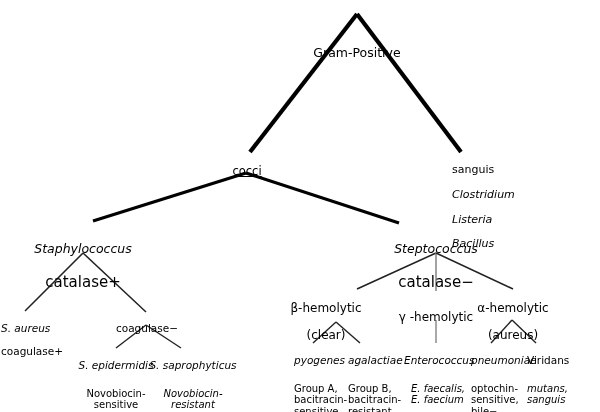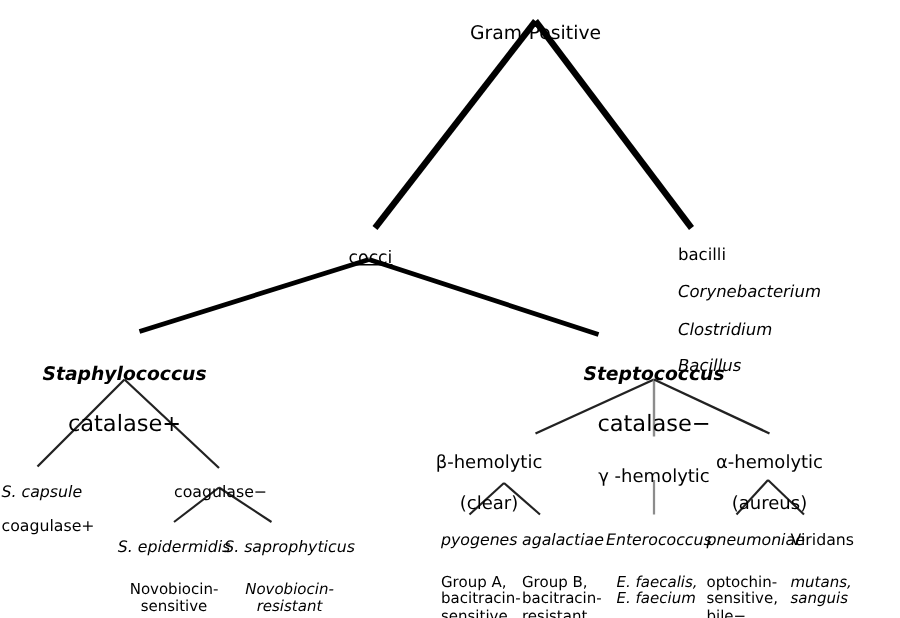--- a/index.html
+++ b/index.html
@@ -27,23 +27,23 @@
     position: absolute;
     line-height: 1.12;
     white-space: pre-line;
   }
   .ctr { text-align: center; transform: translateX(-50%); }
   .lft { text-align: left; }
   .ital { font-style: italic; }
   .rom  { font-style: normal; }
 
   
-  .t-root   { font-size: 12.5px; }
+  .t-root   { font-size: 12.5px; margin-top: 31px; }
   .t-rank   { font-size: 11.5px; }
-  .t-genus  { font-size: 12.5px; font-weight: bold; }
+  .t-genus  { font-size: 12.5px; }
   .t-sub    { font-size: 15px; }
   .t-hemo   { font-size: 12px; }
   .t-sp     { font-size: 10.5px; }
   .t-desc   { font-size: 10px; }
   .t-bac    { font-size: 11px; }
   .gap-2 { margin-top: 5px; }
 </style>
 </head>
 <body>
 
@@ -78,33 +78,33 @@
 
   <div class="node ctr t-root" style="left:357px; top:1px;">
     <div>Gram-Positive</div>
   </div>
 
   <div class="node ctr t-rank" style="left:247px; top:152px;text-decoration:underline;">
     <div>cocci</div>
   </div>
 
   <div class="node lft t-bac" style="left:452px; top:152px;">
-    <div class="rom">bacilli</div>
-    <div class="ital">Corynebacterium</div>
+    <div class="rom">sanguis</div>
     <div class="ital">Clostridium</div>
+    <div class="ital">Listeria</div>
     <div class="ital">Bacillus</div>
   </div>
 
   <div class="node ctr" style="left:83px; top:224px;">
     <div class="ital t-genus">Staphylococcus</div>
     <div class="rom t-sub">catalase+</div>
   </div>
 
   <div class="node lft t-sp" style="left:1px; top:311px;">
-    <div class="ital">S. capsule</div>
+    <div class="ital">S. aureus</div>
     <div class="rom">coagulase+</div>
   </div>
 
   <div class="node ctr t-sp" style="left:147px; top:311px;">
     <div class="rom">coagulase−</div>
   </div>
 
   <div class="node ctr t-sp" style="left:116px; top:348px;">
     <div class="ital">S. epidermidis</div>
     <div class="rom t-desc gap-2">Novobiocin-

